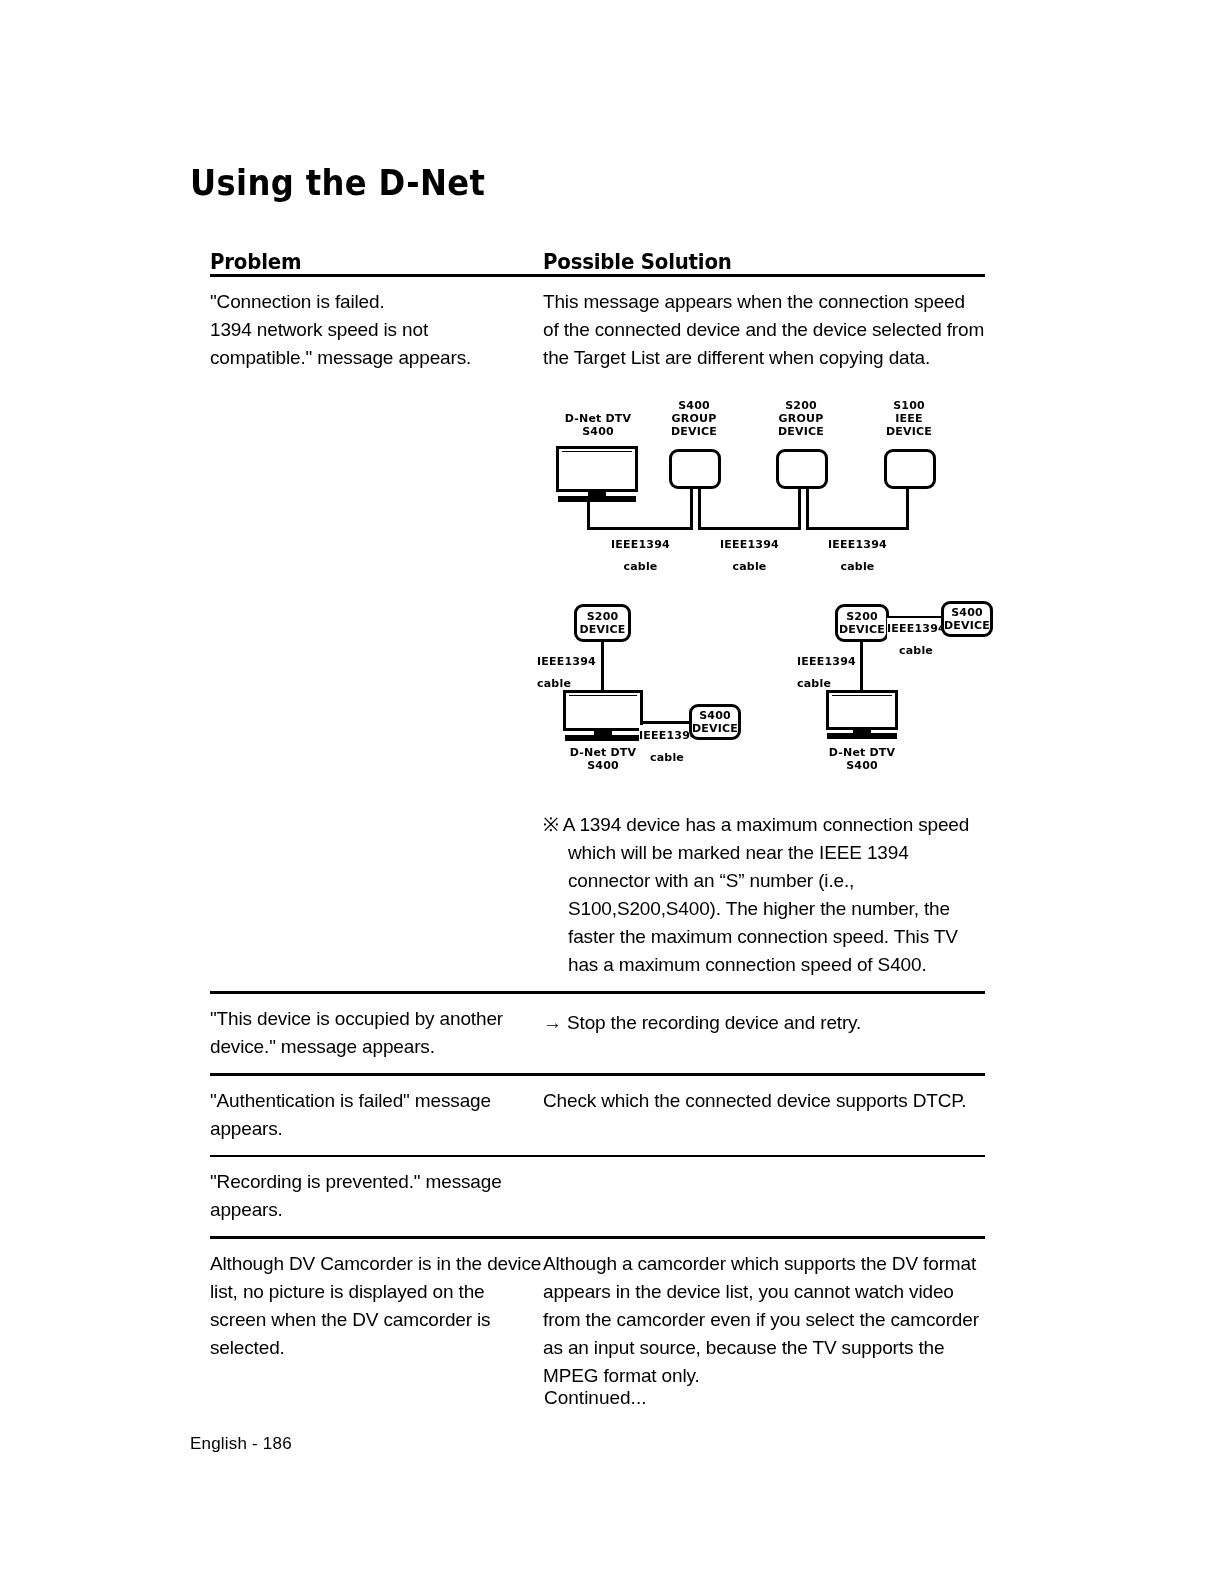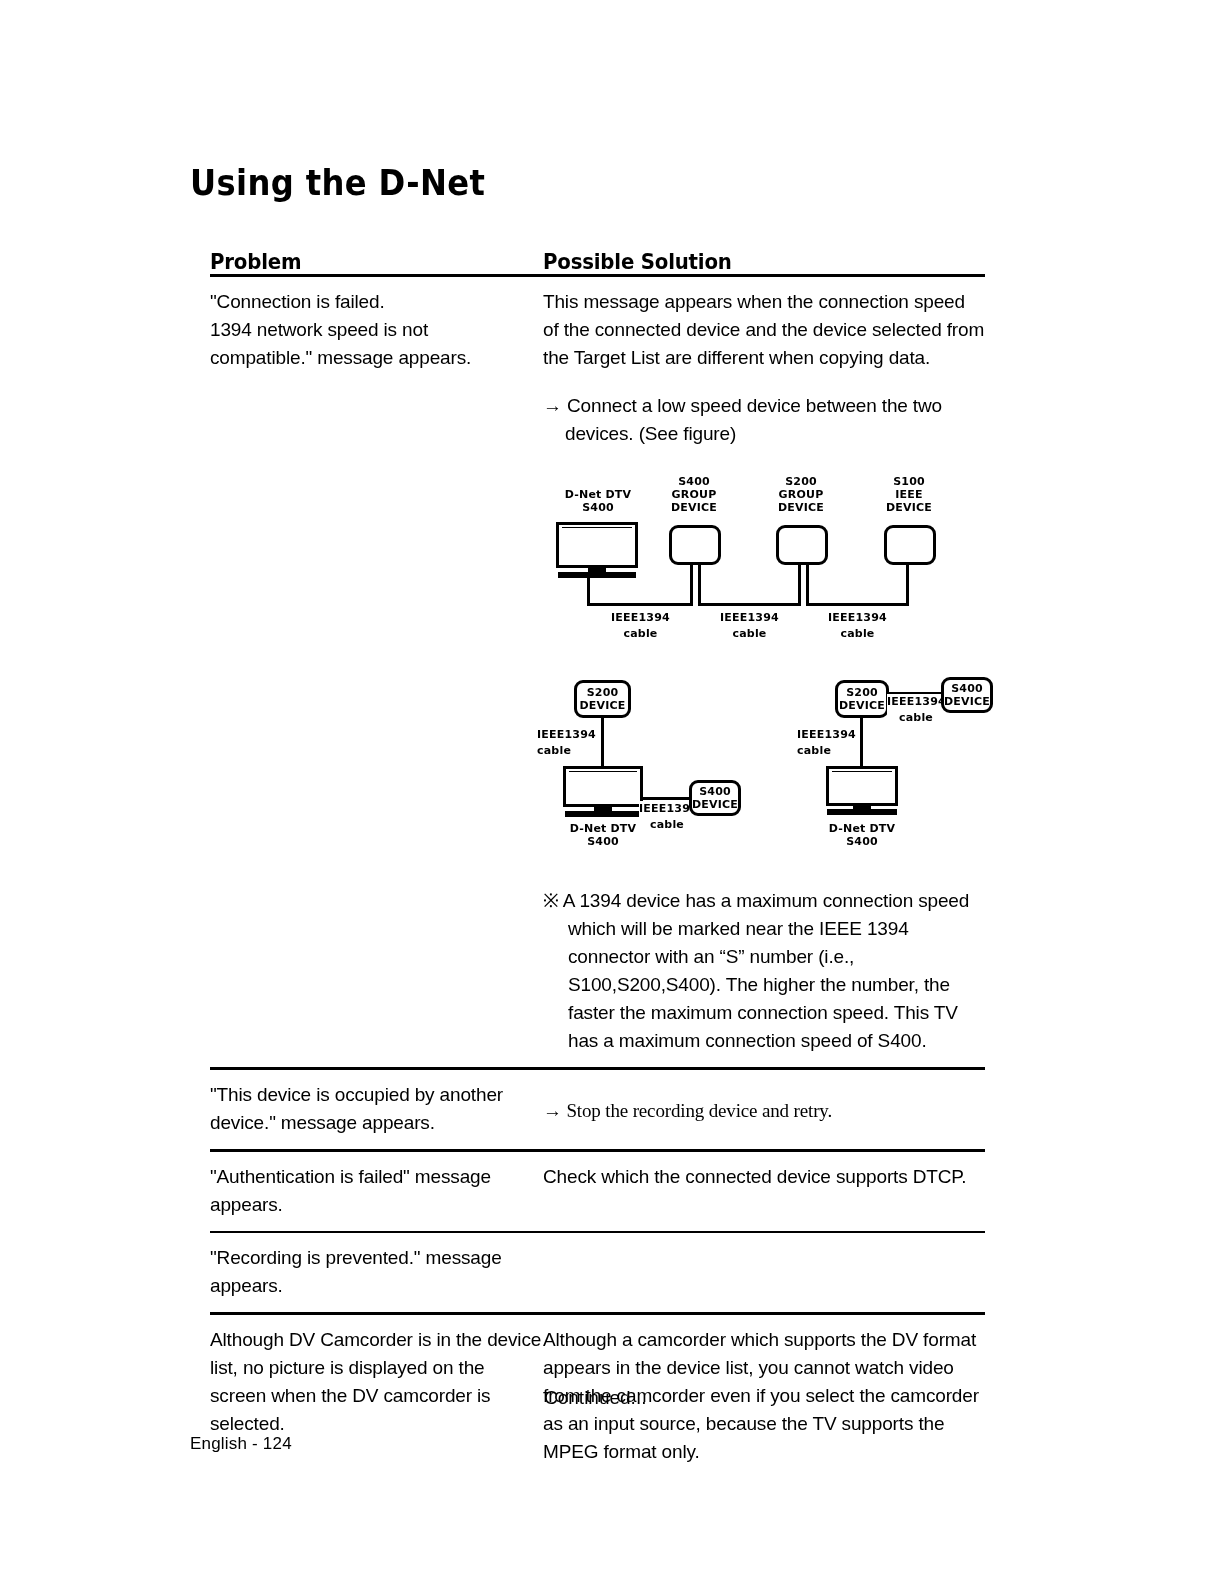--- a/index.html
+++ b/index.html
@@ -100,21 +100,21 @@
     line-height: 13px;
     text-align: center;
     font-family: "DejaVu Sans", sans-serif;
     letter-spacing: 0.2px;
     white-space: pre-line;
   }
   .cable-label {
     position: absolute;
     font-size: 11px;
     font-weight: bold;
-    line-height: 16px;
+    line-height: 22px;
     text-align: center;
     font-family: "DejaVu Sans", sans-serif;
     letter-spacing: 0.2px;
     white-space: pre-line;
     background: #fff;
   }
   .wire { position: absolute; background: #000; }
   .tv {
     position: absolute;
     box-sizing: border-box;
@@ -186,21 +186,20 @@
     <div class="rule"></div>
 
     <div class="row">
       <div class="cell col-a">
         <p class="para" style="white-space:pre-line">"Connection is failed.
 1394 network speed is not
 compatible." message appears.</p>
       </div>
       <div class="cell col-b">
         <p class="para">This message appears when the connection speed of the connected device and the device selected from the Target List are different when copying data.</p>
-        <p class="para hang">→ Connect a low speed device between the two devices. (See figure)</p>
 
         <div class="diagram" style="height:182px; margin-top:22px;">
 
           <div class="dev-label" style="left:0px; top:18px; width:110px;">D-Net DTV
 S400</div>
           <div class="tv" style="left:13px; top:52px; width:82px; height:60px;">
             <div class="screen"></div>
             <div class="neck"></div>
             <div class="base"></div>
           </div>
@@ -285,21 +284,21 @@
         <p class="para hang2" style="margin-top:35px;">※ A 1394 device has a maximum connection speed which will be marked near the IEEE 1394 connector with an “S” number (i.e., S100,S200,S400). The higher the number, the faster the maximum connection speed. This TV has a maximum connection speed of S400.</p>
       </div>
     </div>
     <div class="rule"></div>
 
     <div class="row">
       <div class="cell col-a">
         <p class="para">"This device is occupied by another device." message appears.</p>
       </div>
       <div class="cell col-b">
-        <p class="para hang" style="margin-top:16px;font-family:Liberation Serif, serif;">→ Stop the recording device and retry.</p>
+        <p class="para hang" style="margin-top:4px;">→ Stop the recording device and retry.</p>
       </div>
     </div>
     <div class="rule"></div>
 
     <div class="row">
       <div class="cell col-a">
         <p class="para">"Authentication is failed" message appears.</p>
       </div>
       <div class="cell col-b">
         <p class="para">Check which the connected device supports DTCP.</p>
@@ -319,15 +318,15 @@
         <p class="para">Although DV Camcorder is in the device list, no picture is displayed on the screen when the DV camcorder is selected.</p>
       </div>
       <div class="cell col-b">
         <p class="para">Although a camcorder which supports the DV format appears in the device list, you cannot watch video from the camcorder even if you select the camcorder as an input source, because the TV supports the MPEG format only.</p>
       </div>
     </div>
 
   </div>
 
   <div class="continued">Continued...</div>
-  <div class="folio">English - 124</div>
+  <div class="folio">English - 186</div>
 
 </div>
 
 </body></html>

